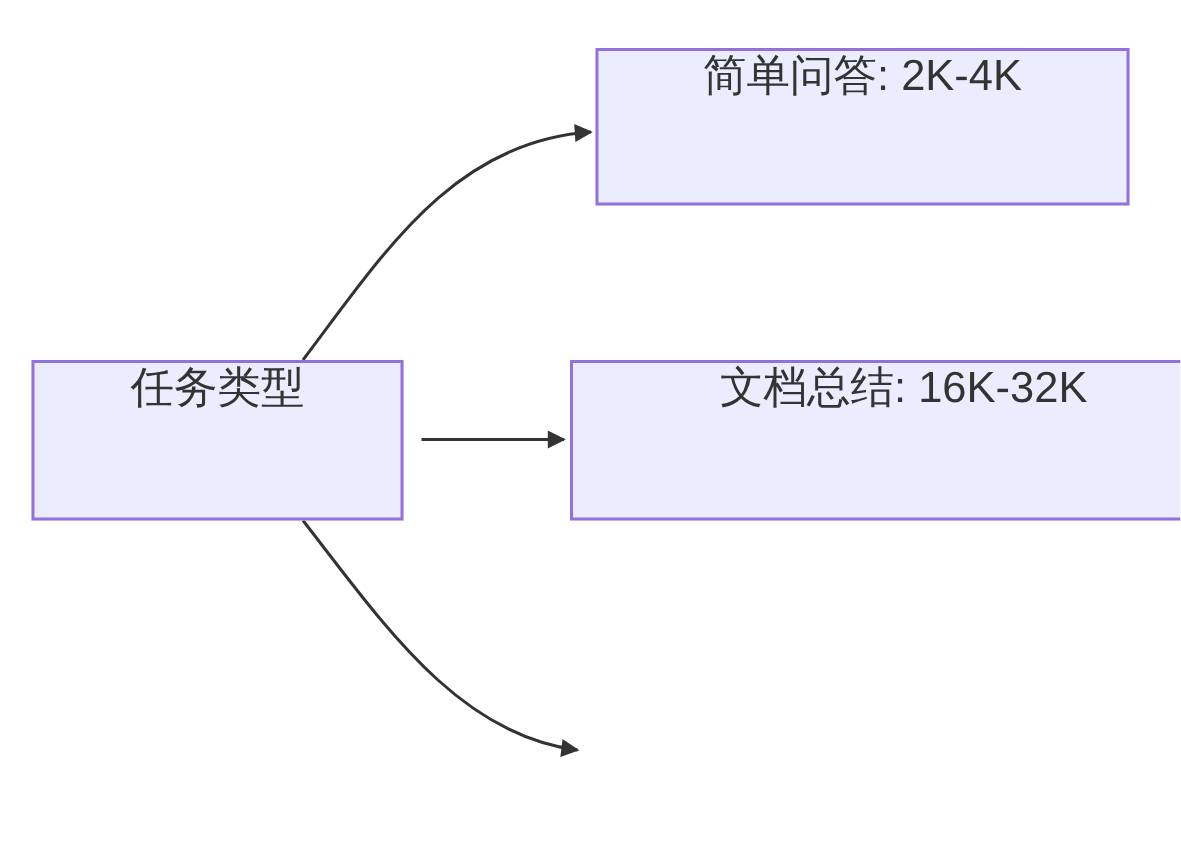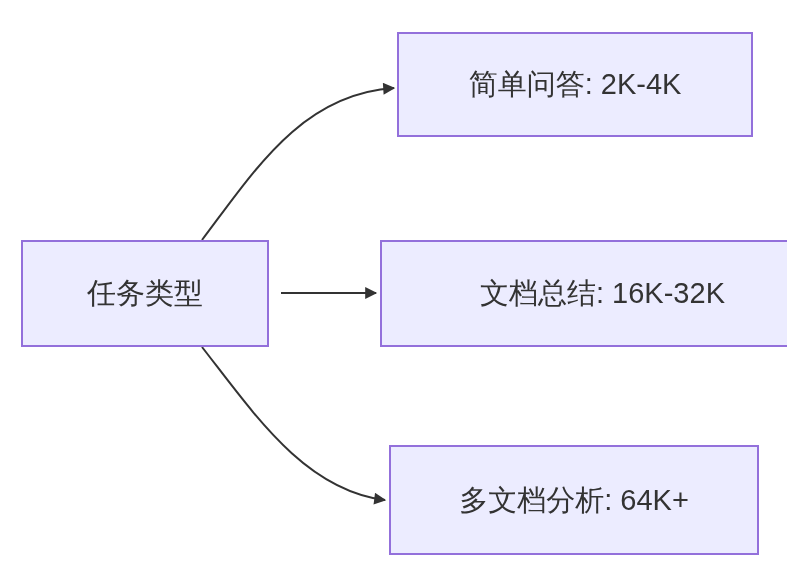--- a/index.html
+++ b/index.html
@@ -30,21 +30,21 @@
     fill: none;
     stroke: #333333;
     stroke-width: 2px;
   }
   .node {
     position: absolute;
     box-sizing: border-box;
     background: #ECECFF;
     border: 2px solid #9370DB;
     display: flex;
-    align-items: center;
+    align-items: flex-start;
     justify-content: center;
     color: #333333;
     font-size: 29px;
     line-height: 1.2;
     white-space: nowrap;
     text-align: center;
   }
   #node-root     { left: 21px;  top: 240px; width: 248px; height: 107px; }
   #node-branch-0 { left: 397px; top: 32px;  width: 356px; height: 105px; }
   #node-branch-1 { left: 380px; top: 240px; width: 445px; height: 107px; }
@@ -71,17 +71,14 @@
   </div>
 
   <div class="node" id="node-branch-0">
     <span>简单问答: 2K-4K</span>
   </div>
 
   <div class="node" id="node-branch-1">
     <span>文档总结: 16K-32K</span>
   </div>
 
-  <div class="node" id="node-branch-2">
-    <span>多文档分析: 64K+</span>
-  </div>
 
 </div>
 
 </body></html>

